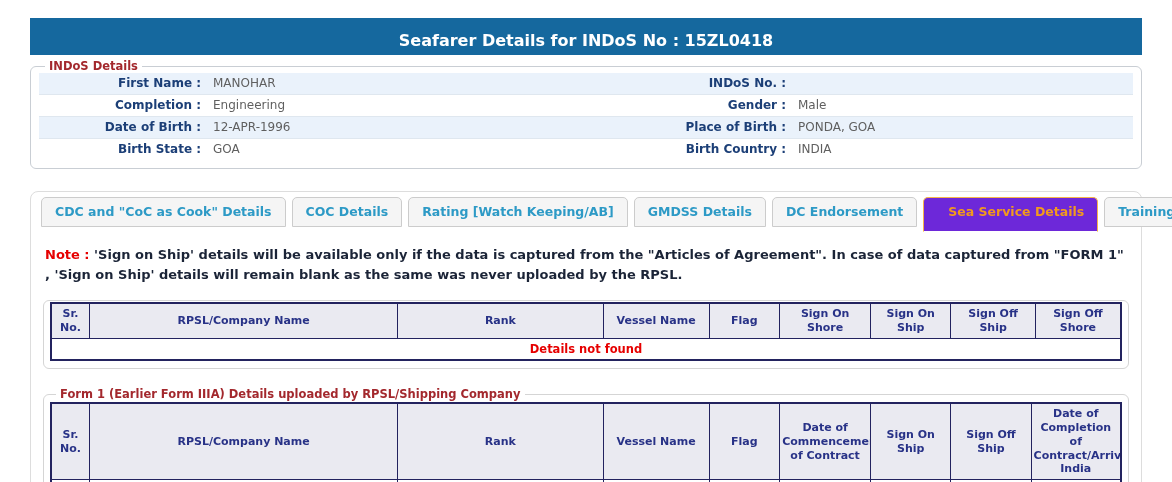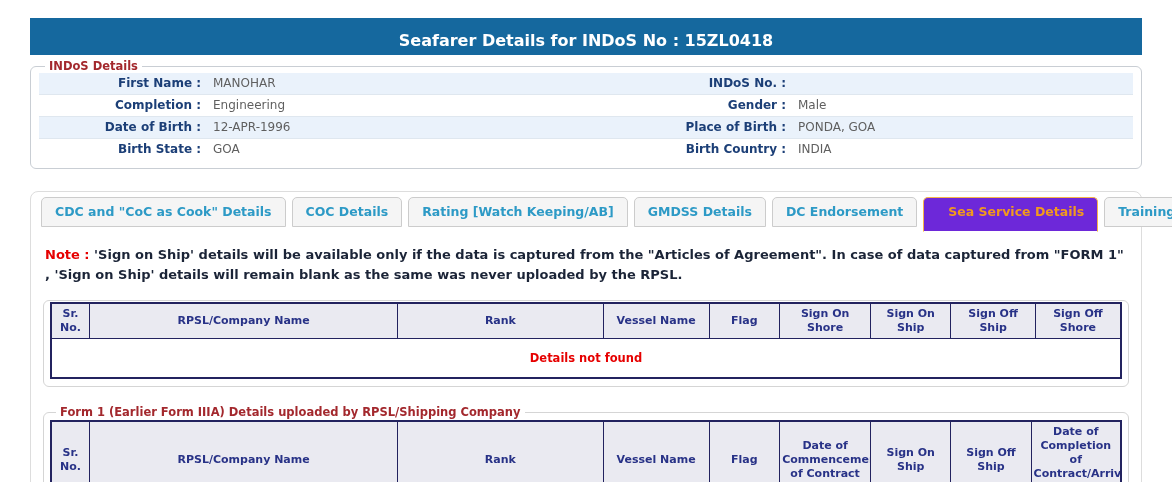--- a/index.html
+++ b/index.html
@@ -35,21 +35,21 @@
   .note .prefix{color:var(--note-red);}
   .tbl-fieldset{margin:0 4px 18px 4px;padding:1px 6px 7px 6px;border-color:#d5d5d5;}
   table.dtable{width:100%;border-collapse:collapse;table-layout:fixed;
        border:2px solid var(--table-border);}
   table.dtable th,table.dtable td{border:1px solid var(--table-border);overflow:hidden;}
   table.dtable th{background:var(--th-bg);color:var(--th-text);font-weight:bold;
        font-size:11px;line-height:1.25;padding:3px 2px;vertical-align:middle;}
   table.dtable td{font-size:10.5px;font-weight:bold;color:var(--cell-text);
        padding:3px 5px;height:16px;line-height:1.3;vertical-align:middle;}
   table.dtable td.al-c{text-align:center;}
-  table.dtable td.empty-msg{color:var(--note-red);text-align:center;font-size:11.5px;padding:12px 0;}
+  table.dtable td.empty-msg{color:var(--note-red);text-align:center;font-size:11.5px;padding:3px 0;}
 </style>
 </head>
 <body>
 
 <div class="titlebar">Seafarer Details for INDoS No : 15ZL0418</div>
 
 <fieldset class="indos-fieldset">
   <legend>INDoS Details</legend>
   <div id="indos-rows">
       <div class="irow stripe">

